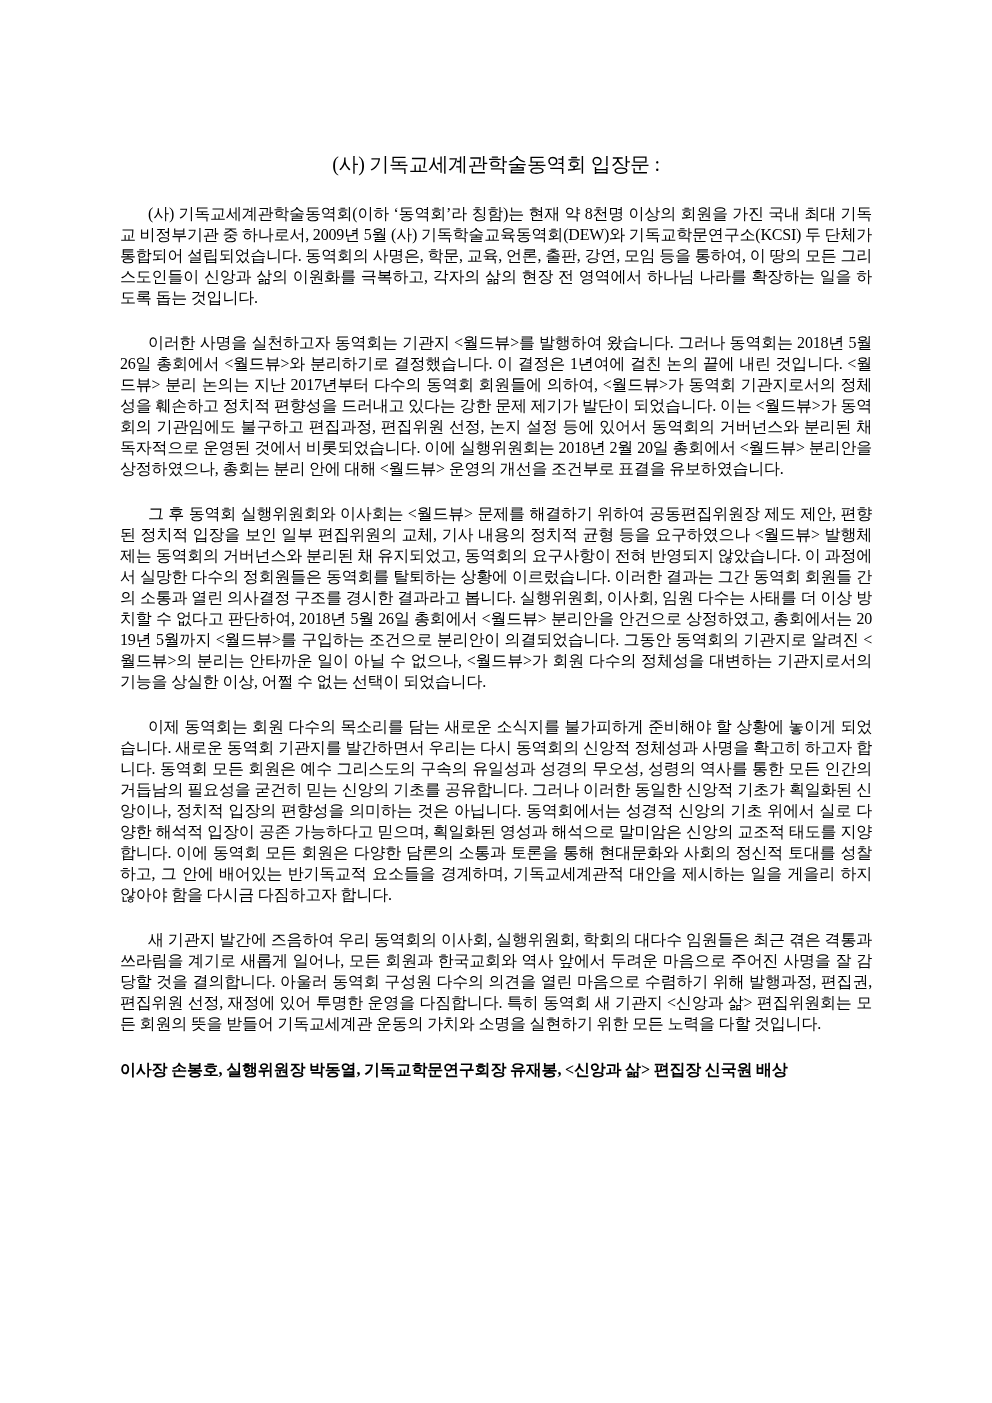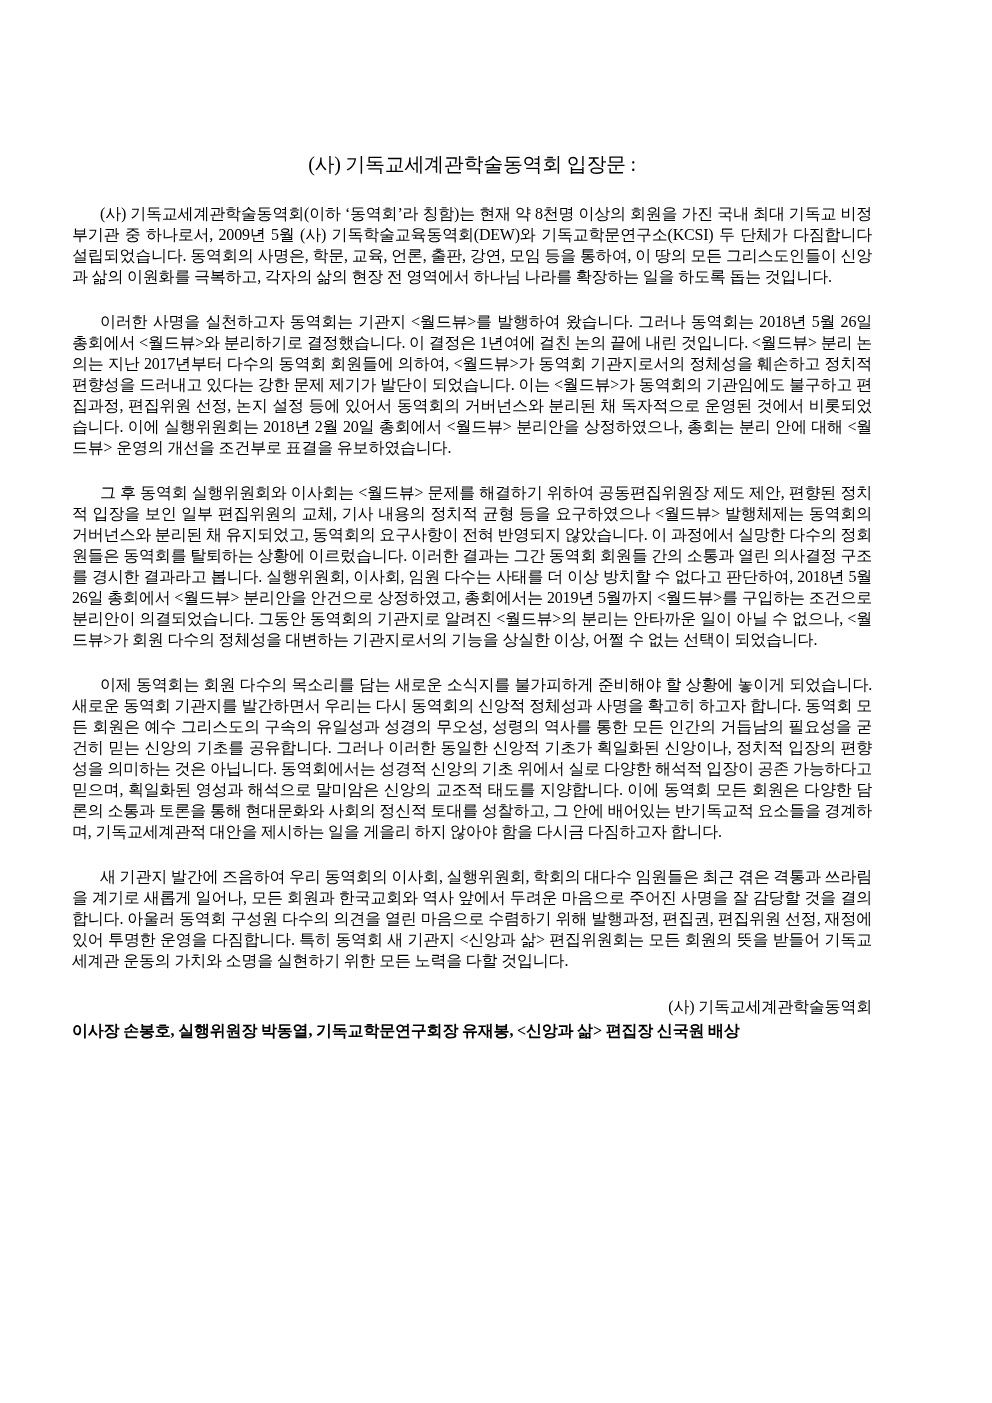--- a/index.html
+++ b/index.html
@@ -7,21 +7,21 @@
     padding: 0;
     background: #ffffff;
   }
   .page {
     width: 992px;
     height: 1403px;
     box-sizing: border-box;
     margin: 0 auto;
     background: #ffffff;
     color: #000000;
-    padding: 150px 120px 40px 72px;
+    padding: 150px 120px 40px 120px;
     font-family: "Liberation Serif", "DejaVu Serif", serif;
     overflow: hidden;
   }
   .doc-title {
     text-align: center;
     font-size: 20px;
     line-height: 28px;
     letter-spacing: -0.3px;
     margin: 0 0 25px 0;
   }
@@ -51,24 +51,23 @@
 </style>
 </head>
 <body>
 
 <div class="page">
 
   <div class="doc-title">
     <div>(사) 기독교세계관학술동역회 입장문 :</div>
   </div>
 
-  <p class="body-para">(사) 기독교세계관학술동역회(이하 ‘동역회’라 칭함)는 현재 약 8천명 이상의 회원을 가진 국내 최대 기독교 비정부기관 중 하나로서, 2009년 5월 (사) 기독학술교육동역회(DEW)와 기독교학문연구소(KCSI) 두 단체가 다짐합니다 설립되었습니다. 동역회의 사명은, 학문, 교육, 언론, 출판, 강연, 모임 등을 통하여, 이 땅의 모든 그리스도인들이 신앙과 삶의 이원화를 극복하고, 각자의 삶의 현장 전 영역에서 하나님 나라를 확장하는 일을 하도록 돕는 것입니다.</p>
+  <p class="body-para">(사) 기독교세계관학술동역회(이하 ‘동역회’라 칭함)는 현재 약 8천명 이상의 회원을 가진 국내 최대 기독교 비정부기관 중 하나로서, 2009년 5월 (사) 기독학술교육동역회(DEW)와 기독교학문연구소(KCSI) 두 단체가 통합되어 설립되었습니다. 동역회의 사명은, 학문, 교육, 언론, 출판, 강연, 모임 등을 통하여, 이 땅의 모든 그리스도인들이 신앙과 삶의 이원화를 극복하고, 각자의 삶의 현장 전 영역에서 하나님 나라를 확장하는 일을 하도록 돕는 것입니다.</p>
   <p class="body-para">이러한 사명을 실천하고자 동역회는 기관지 &lt;월드뷰&gt;를 발행하여 왔습니다. 그러나 동역회는 2018년 5월 26일 총회에서 &lt;월드뷰&gt;와 분리하기로 결정했습니다. 이 결정은 1년여에 걸친 논의 끝에 내린 것입니다. &lt;월드뷰&gt; 분리 논의는 지난 2017년부터 다수의 동역회 회원들에 의하여, &lt;월드뷰&gt;가 동역회 기관지로서의 정체성을 훼손하고 정치적 편향성을 드러내고 있다는 강한 문제 제기가 발단이 되었습니다. 이는 &lt;월드뷰&gt;가 동역회의 기관임에도 불구하고 편집과정, 편집위원 선정, 논지 설정 등에 있어서 동역회의 거버넌스와 분리된 채 독자적으로 운영된 것에서 비롯되었습니다. 이에 실행위원회는 2018년 2월 20일 총회에서 &lt;월드뷰&gt; 분리안을 상정하였으나, 총회는 분리 안에 대해 &lt;월드뷰&gt; 운영의 개선을 조건부로 표결을 유보하였습니다.</p>
   <p class="body-para">그 후 동역회 실행위원회와 이사회는 &lt;월드뷰&gt; 문제를 해결하기 위하여 공동편집위원장 제도 제안, 편향된 정치적 입장을 보인 일부 편집위원의 교체, 기사 내용의 정치적 균형 등을 요구하였으나 &lt;월드뷰&gt; 발행체제는 동역회의 거버넌스와 분리된 채 유지되었고, 동역회의 요구사항이 전혀 반영되지 않았습니다. 이 과정에서 실망한 다수의 정회원들은 동역회를 탈퇴하는 상황에 이르렀습니다. 이러한 결과는 그간 동역회 회원들 간의 소통과 열린 의사결정 구조를 경시한 결과라고 봅니다. 실행위원회, 이사회, 임원 다수는 사태를 더 이상 방치할 수 없다고 판단하여, 2018년 5월 26일 총회에서 &lt;월드뷰&gt; 분리안을 안건으로 상정하였고, 총회에서는 2019년 5월까지 &lt;월드뷰&gt;를 구입하는 조건으로 분리안이 의결되었습니다. 그동안 동역회의 기관지로 알려진 &lt;월드뷰&gt;의 분리는 안타까운 일이 아닐 수 없으나, &lt;월드뷰&gt;가 회원 다수의 정체성을 대변하는 기관지로서의 기능을 상실한 이상, 어쩔 수 없는 선택이 되었습니다.</p>
   <p class="body-para">이제 동역회는 회원 다수의 목소리를 담는 새로운 소식지를 불가피하게 준비해야 할 상황에 놓이게 되었습니다. 새로운 동역회 기관지를 발간하면서 우리는 다시 동역회의 신앙적 정체성과 사명을 확고히 하고자 합니다. 동역회 모든 회원은 예수 그리스도의 구속의 유일성과 성경의 무오성, 성령의 역사를 통한 모든 인간의 거듭남의 필요성을 굳건히 믿는 신앙의 기초를 공유합니다. 그러나 이러한 동일한 신앙적 기초가 획일화된 신앙이나, 정치적 입장의 편향성을 의미하는 것은 아닙니다. 동역회에서는 성경적 신앙의 기초 위에서 실로 다양한 해석적 입장이 공존 가능하다고 믿으며, 획일화된 영성과 해석으로 말미암은 신앙의 교조적 태도를 지양합니다. 이에 동역회 모든 회원은 다양한 담론의 소통과 토론을 통해 현대문화와 사회의 정신적 토대를 성찰하고, 그 안에 배어있는 반기독교적 요소들을 경계하며, 기독교세계관적 대안을 제시하는 일을 게을리 하지 않아야 함을 다시금 다짐하고자 합니다.</p>
   <p class="body-para">새 기관지 발간에 즈음하여 우리 동역회의 이사회, 실행위원회, 학회의 대다수 임원들은 최근 겪은 격통과 쓰라림을 계기로 새롭게 일어나, 모든 회원과 한국교회와 역사 앞에서 두려운 마음으로 주어진 사명을 잘 감당할 것을 결의합니다. 아울러 동역회 구성원 다수의 의견을 열린 마음으로 수렴하기 위해 발행과정, 편집권, 편집위원 선정, 재정에 있어 투명한 운영을 다짐합니다. 특히 동역회 새 기관지 &lt;신앙과 삶&gt; 편집위원회는 모든 회원의 뜻을 받들어 기독교세계관 운동의 가치와 소명을 실현하기 위한 모든 노력을 다할 것입니다.</p>
 
   <div class="signature">
-    <div class="sig-org">(사) 기독교세계관학술동역회</div>
     <div class="sig-names">이사장 손봉호, 실행위원장 박동열, 기독교학문연구회장 유재봉, &lt;신앙과 삶&gt; 편집장 신국원 배상</div>
   </div>
 
 </div>
 
 </body></html>

